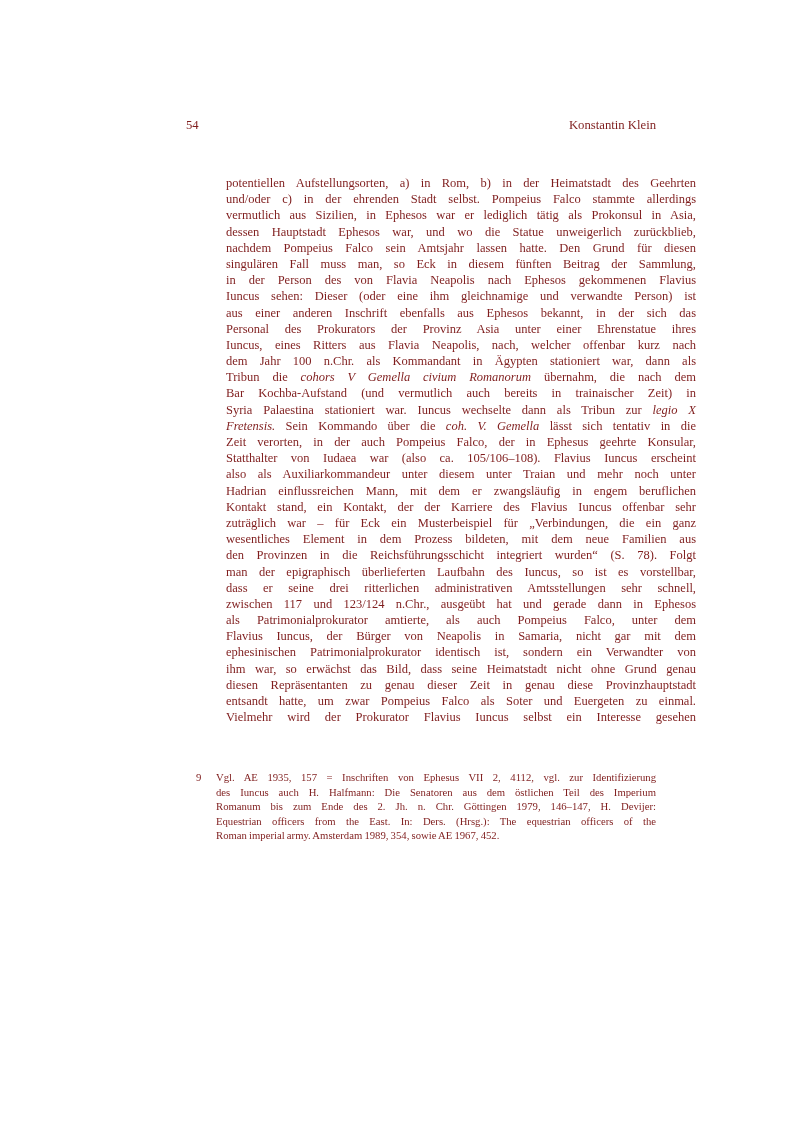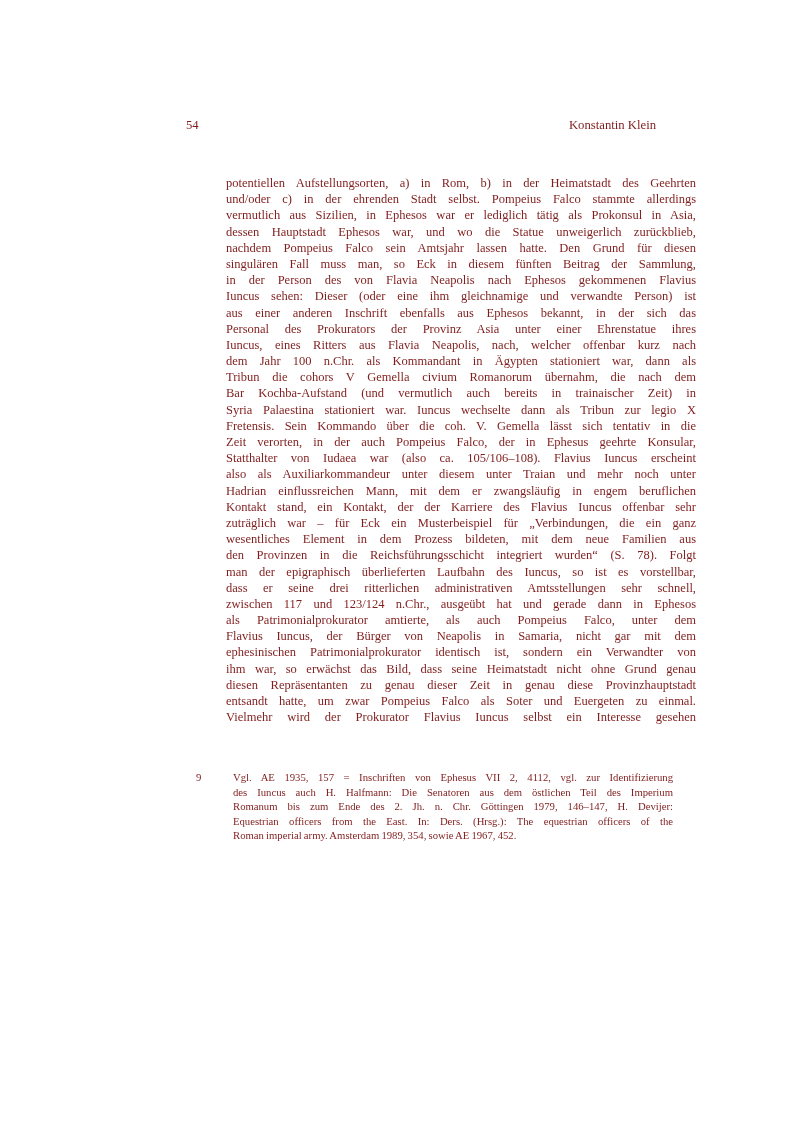--- a/index.html
+++ b/index.html
@@ -44,21 +44,21 @@
     font-size: 12.5px;
     word-spacing: -0.5px;
     margin-left: 40px;
   }
   .bodytext .line {
     height: 16.2px;
     line-height: 16.2px;
     text-align: justify;
     text-align-last: justify;
   }
-  .it { }
+  .it { font-style: italic; }
   .sup {
     font-size: 9px;
     position: relative;
     top: -4px;
   }
   .footnote {
     position: absolute;
     top: 770px;
     left: 186px;
     width: 470px;
@@ -66,21 +66,21 @@
     word-spacing: -0.5px;
   }
   .fn-marker {
     position: absolute;
     left: 10px;
     top: 0;
     height: 14.5px;
     line-height: 14.5px;
   }
   .fn-lines {
-    margin-left: 47px;
+    margin-left: 30px;
     width: 440px;
   }
   .fn-lines .line {
     height: 14.5px;
     line-height: 14.5px;
     text-align: justify;
     text-align-last: justify;
   }
   .fn-lines .line:last-child {
     text-align-last: left;

